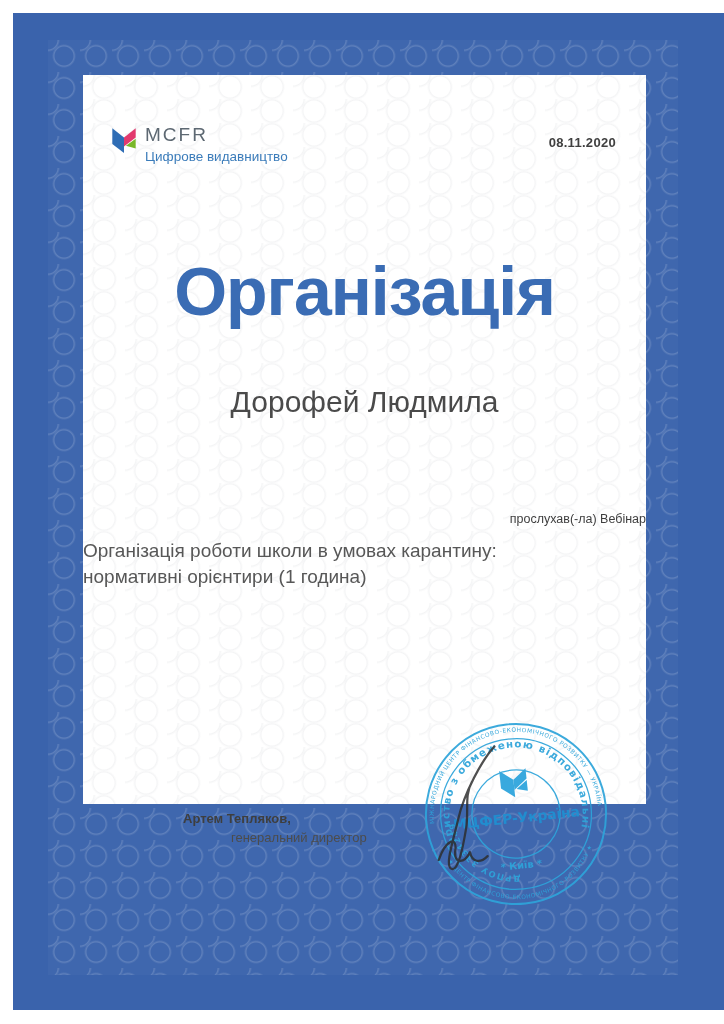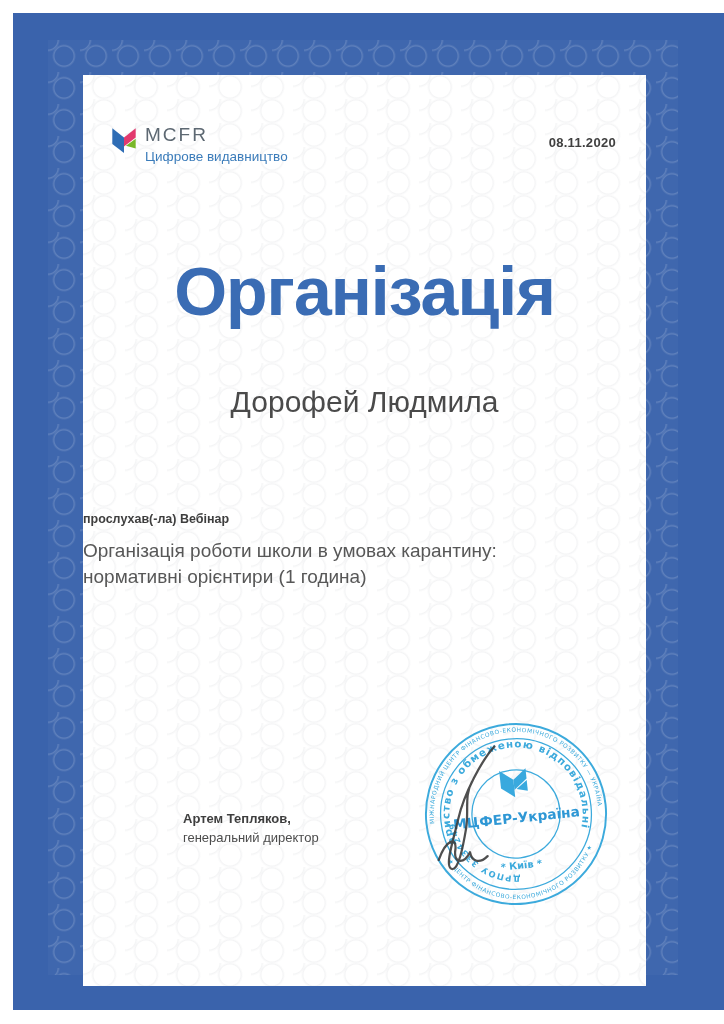--- a/index.html
+++ b/index.html
@@ -8,47 +8,47 @@
         font-family:"Liberation Sans","DejaVu Sans",sans-serif;}
   
   .frame{position:absolute;left:13px;top:13px;right:0;bottom:14px;background:#3a63ac;}
   
   .band{position:absolute;left:48px;top:40px;width:630px;height:935px;background-color:#3f67ae;
         background-image:
           radial-gradient(circle at 0 0, transparent 9px, rgba(255,255,255,0.17) 10px, transparent 12px),
           radial-gradient(circle at 16px 16px, transparent 9px, rgba(255,255,255,0.17) 10px, transparent 12px);
         background-size:32px 32px;}
   
-  .inner{position:absolute;left:83px;top:75px;width:563px;height:911px;background-color:#ffffff;
+  .inner{position:absolute;left:83px;top:75px;width:563px;height:729px;background-color:#ffffff;
         background-image:
           radial-gradient(circle at 0 0, transparent 10px, rgba(40,50,70,0.05) 11px, transparent 13px),
           radial-gradient(circle at 21px 12px, transparent 10px, rgba(40,50,70,0.05) 11px, transparent 13px);
         background-size:42px 24px;}
 
   .logo{position:absolute;left:28px;top:50px;display:flex;align-items:flex-start;gap:8px;}
   .logo .mark{width:26px;height:26px;margin-top:2px;}
   .brand{font-size:19px;letter-spacing:2px;color:#5d6872;line-height:1.1;}
   .logo-sub{font-size:13.5px;color:#3b7cba;margin-top:3px;white-space:nowrap;}
 
   .date{position:absolute;right:30px;top:60px;font-size:13px;font-weight:bold;color:#3f3f3f;letter-spacing:.3px;}
 
   .title{position:absolute;left:0;top:182px;width:100%;margin:0;text-align:center;
          font-size:68px;font-weight:700;letter-spacing:-1px;color:#3a6cb4;line-height:1;}
   .confirm{position:absolute;left:0;top:282px;width:100%;text-align:center;
          font-size:13px;font-weight:bold;color:#383838;letter-spacing:.6px;}
   .name{position:absolute;left:0;top:310px;width:100%;text-align:center;
          font-size:30px;color:#4a4a4a;}
-  .attended{position:absolute;left:0;top:437px;width:100%;text-align:left;
-         font-size:12.5px;font-weight:bold;color:#3e3e3e;}
+  .attended{position:absolute;left:0;top:437px;width:100%;text-align:right;
+         font-size:12.5px;font-weight:normal;color:#3e3e3e;}
   .course{position:absolute;left:0;top:463px;width:100%;text-align:left;
          font-size:19px;color:#575757;line-height:1.35;white-space:pre-line;}
 
   .sig{position:absolute;left:100px;top:736px;}
   .sig-name{font-size:13px;font-weight:bold;color:#3e3e3e;}
-  .sig-role{font-size:13px;color:#4c4c4c;margin-top:4px;}
+  .sig-role{font-size:13px;color:#4c4c4c;margin-top:4px;margin-left:48px;}
 
   .stamp{position:absolute;left:340px;top:646px;width:186px;height:186px;opacity:.93;}
   .stamp .ring{fill:none;stroke:#2ea4da;stroke-width:2;}
   .stamp .ring.thin{stroke-width:1.3;}
   .stamp text{fill:#2ea4da;font-family:"DejaVu Sans","Liberation Sans",sans-serif;}
   .stamp .tiny{font-size:6px;letter-spacing:.55px;}
   .stamp .org{font-size:10.5px;font-weight:bold;letter-spacing:1.1px;}
   .stamp .edr{font-size:8.5px;font-weight:bold;letter-spacing:1.2px;}
   .stamp .center-name{font-size:14px;font-weight:bold;text-anchor:middle;fill:#1f90d2;}
   .stamp .city{font-size:10px;font-weight:bold;text-anchor:middle;}

